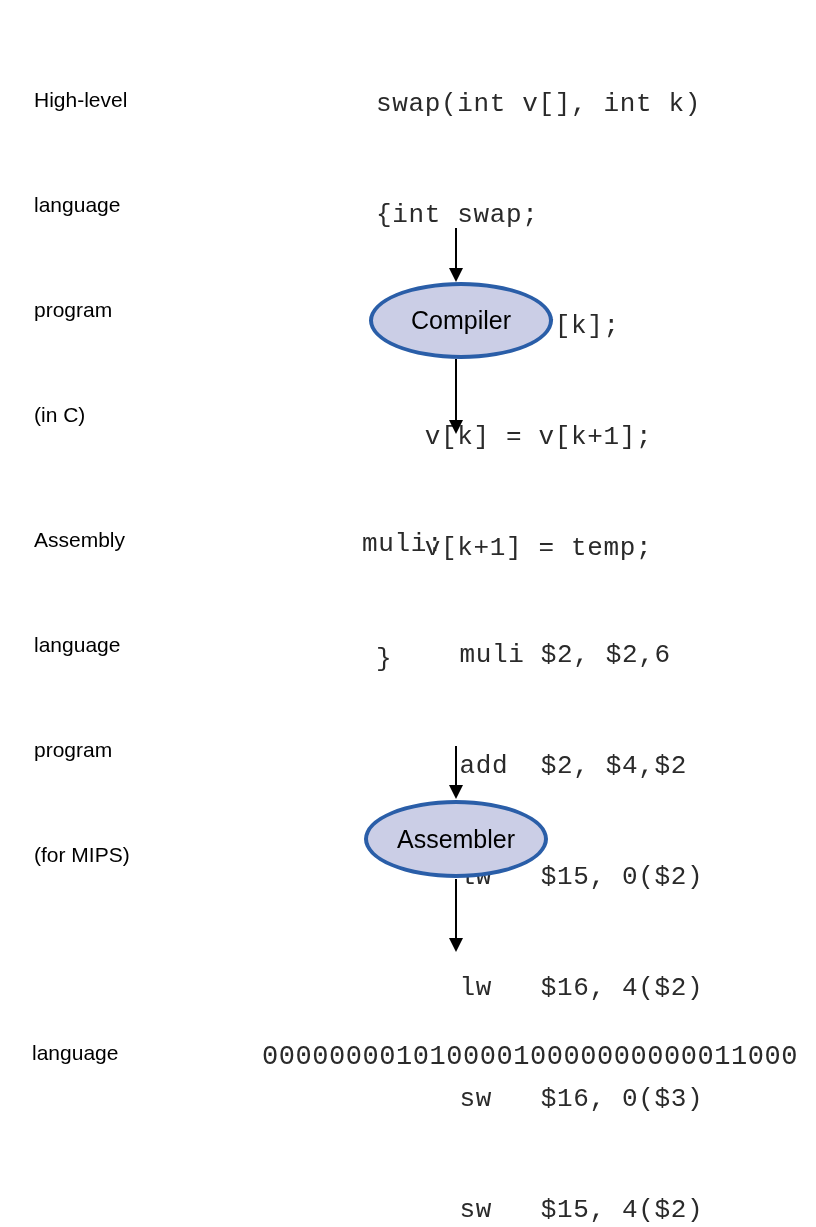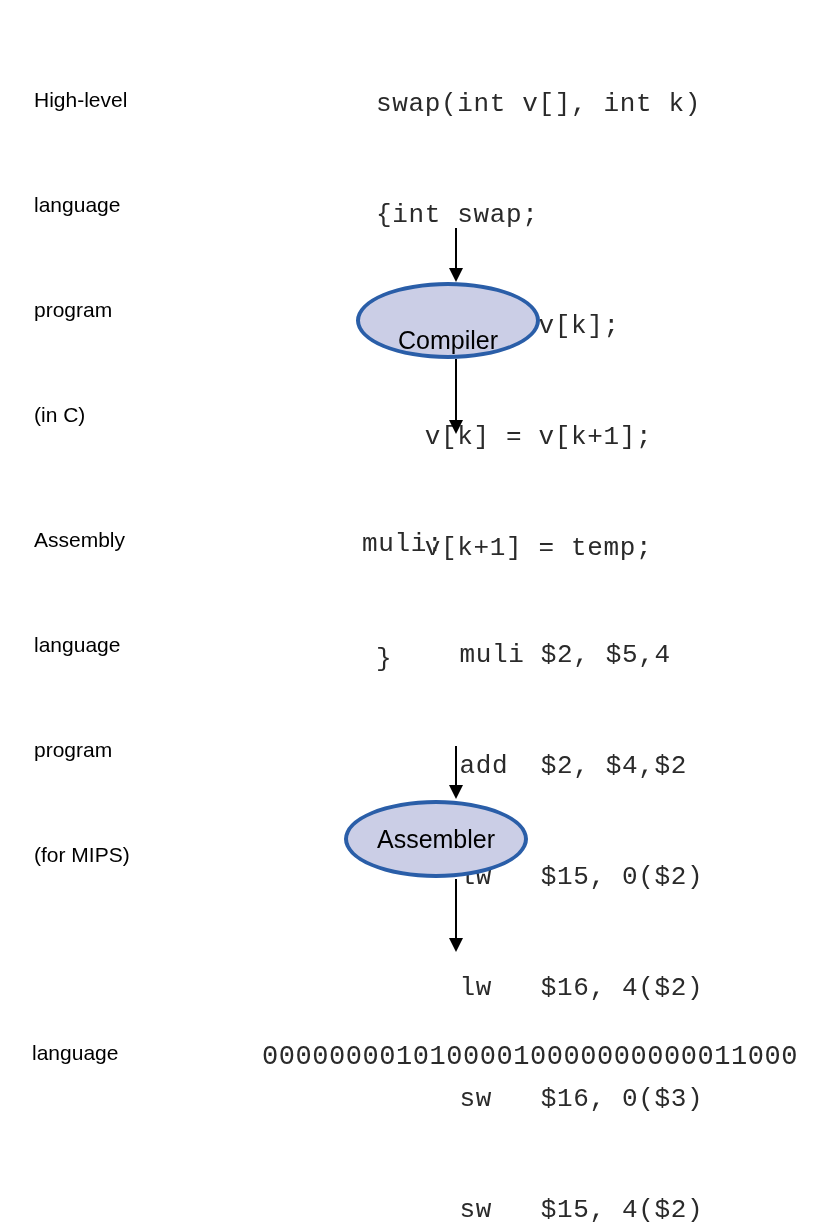--- a/index.html
+++ b/index.html
@@ -84,48 +84,48 @@
     <div>{int swap;</div>
     <div>   temp = v[k];</div>
     <div>   v[k] = v[k+1];</div>
     <div>   v[k+1] = temp;</div>
     <div>}</div>
   </div>
 
   <div class="vline" style="left:455px; top:228px; height:41px;"></div>
   <div class="ahead" style="left:449px; top:268px;"></div>
 
-  <div class="ellipse" style="left:356px; top:282px; width:184px; height:77px;align-items:flex-end;">
+  <div class="ellipse" style="left:369px; top:282px; width:184px; height:77px;">
     <span>Compiler</span>
   </div>
 
   <div class="vline" style="left:455px; top:359px; height:61px;"></div>
   <div class="ahead" style="left:449px; top:420px;"></div>
 
   <div class="label" style="left:34px; top:452px;">
     <div>Assembly</div>
     <div>language</div>
     <div>program</div>
     <div>(for MIPS)</div>
   </div>
   <div class="code" style="left:362px; top:452px;">
     <div>muli:</div>
-    <div>      muli $2, $5,4</div>
+    <div>      muli $2, $2,6</div>
     <div>      add  $2, $4,$2</div>
     <div>      lw   $15, 0($2)</div>
     <div>      lw   $16, 4($2)</div>
     <div>      sw   $16, 0($3)</div>
     <div>      sw   $15, 4($2)</div>
     
   </div>
 
   <div class="vline" style="left:455px; top:746px; height:40px;"></div>
   <div class="ahead" style="left:449px; top:785px;"></div>
 
-  <div class="ellipse" style="left:344px; top:800px; width:184px; height:78px;">
+  <div class="ellipse" style="left:364px; top:800px; width:184px; height:78px;">
     <span>Assembler</span>
   </div>
 
   <div class="vline" style="left:455px; top:879px; height:60px;"></div>
   <div class="ahead" style="left:449px; top:938px;"></div>
 
   <div class="label" style="left:32px; top:965px;">
     <div>language</div>
     
     

